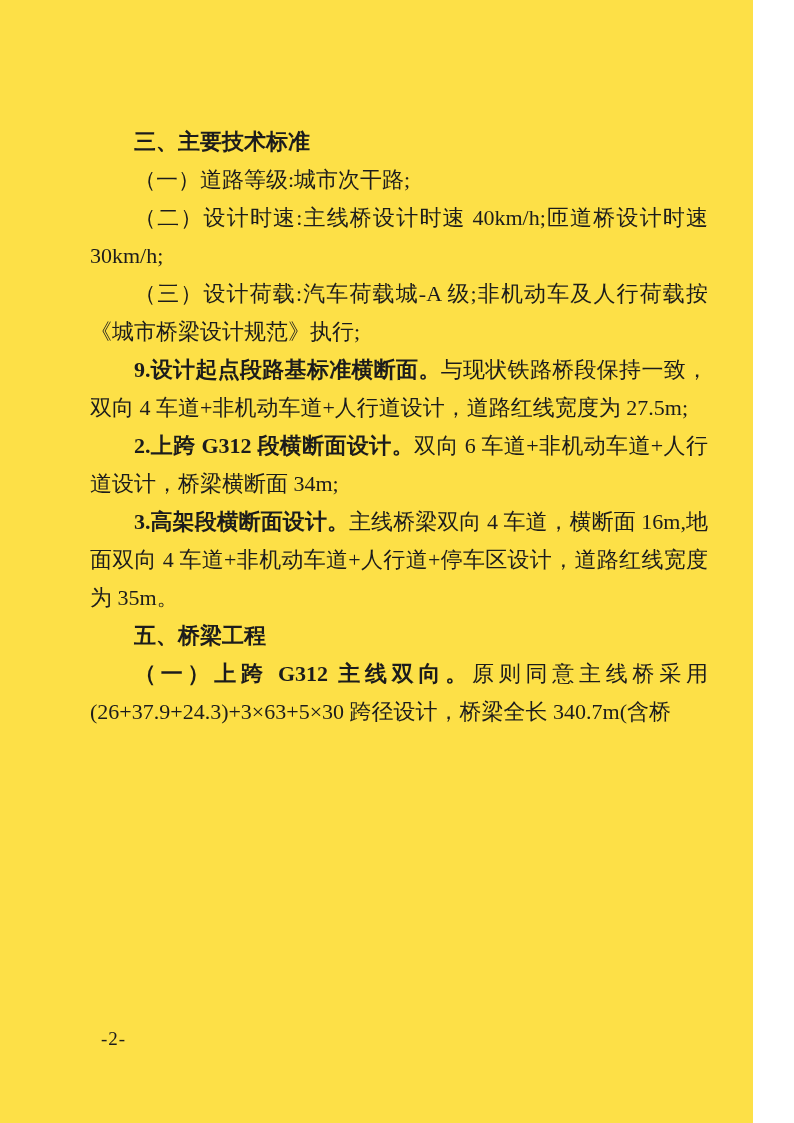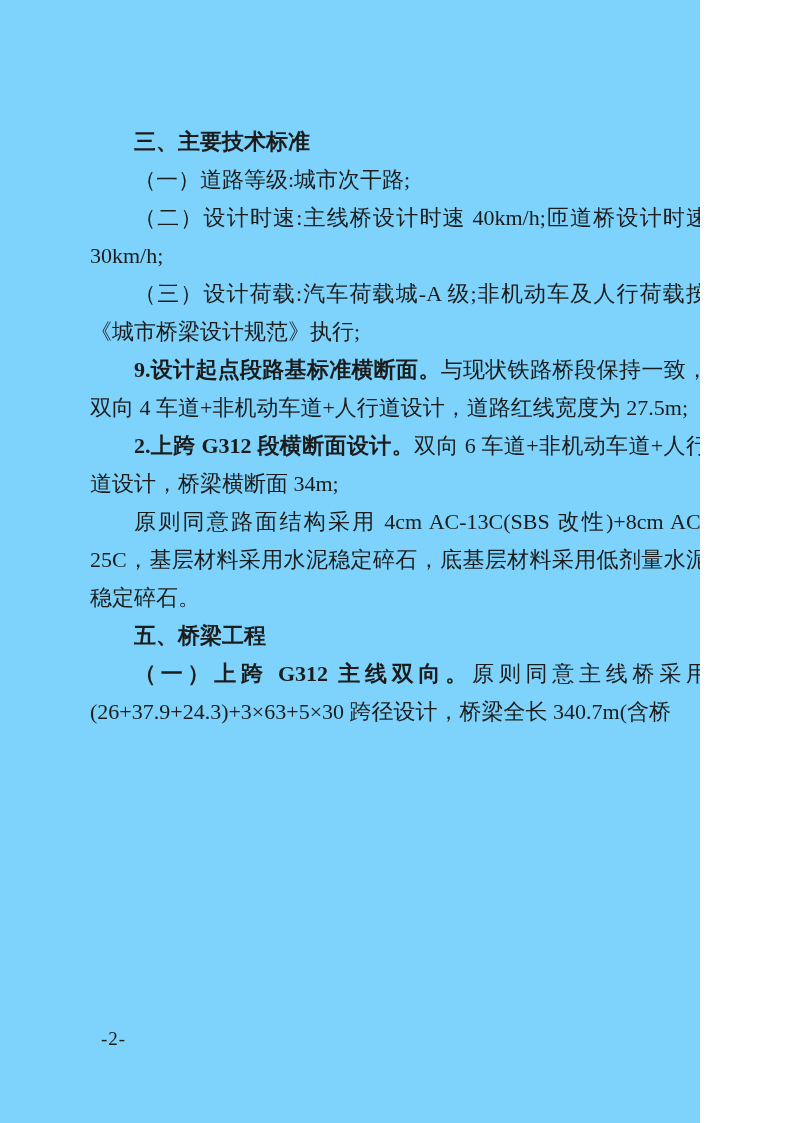--- a/index.html
+++ b/index.html
@@ -2,23 +2,23 @@
 <html><head>
 <meta charset="utf-8">
 <style>
   html, body {
     margin: 0;
     padding: 0;
     background: #ffffff;
   }
   .page {
     position: relative;
-    width: 700px;
+    width: 753px;
     height: 1123px;
-    background: #7dd3fc;
+    background: #fde047;
     overflow: hidden;
     color: #1c1c1c;
     font-family: "Liberation Serif", serif;
   }
   .content {
     position: absolute;
     left: 90px;
     top: 123px;
     width: 618px;
     font-size: 22px;
@@ -54,18 +54,18 @@
 <body>
 
 <div class="page">
   <div class="content" id="content">
       <p class="para heading"><span class="run bold">三、主要技术标准</span></p>
       <p class="para body"><span class="run">（一）道路等级:城市次干路;</span></p>
       <p class="para body"><span class="run">（二）设计时速:主线桥设计时速 40km/h;匝道桥设计时速30km/h;</span></p>
       <p class="para body"><span class="run">（三）设计荷载:汽车荷载城-A 级;非机动车及人行荷载按《城市桥梁设计规范》执行;</span></p>
       <p class="para body"><span class="run bold">9.设计起点段路基标准横断面。</span><span class="run">与现状铁路桥段保持一致，双向 4 车道+非机动车道+人行道设计，道路红线宽度为 27.5m;</span></p>
       <p class="para body"><span class="run bold">2.上跨 G312 段横断面设计。</span><span class="run">双向 6 车道+非机动车道+人行道设计，桥梁横断面 34m;</span></p>
-      <p class="para body"><span class="run">原则同意路面结构采用 4cm AC-13C(SBS 改性)+8cm AC-25C，基层材料采用水泥稳定碎石，底基层材料采用低剂量水泥稳定碎石。</span></p>
+      <p class="para body"><span class="run bold">3.高架段横断面设计。</span><span class="run">主线桥梁双向 4 车道，横断面 16m,地面双向 4 车道+非机动车道+人行道+停车区设计，道路红线宽度为 35m。</span></p>
       <p class="para heading"><span class="run bold">五、桥梁工程</span></p>
       <p class="para body"><span class="run bold">（一）上跨 G312 主线双向。</span><span class="run">原则同意主线桥采用(26+37.9+24.3)+3×63+5×30 跨径设计，桥梁全长 340.7m(含桥</span></p>
     </div>
   <div class="page-number">-2-</div>
 </div>
 
 </body></html>

